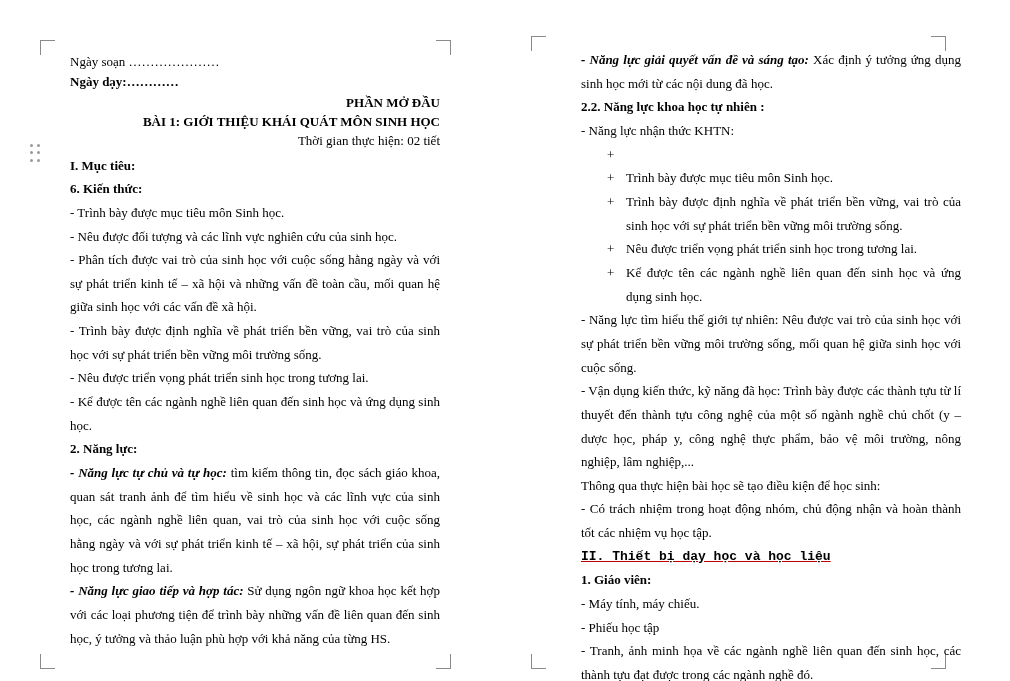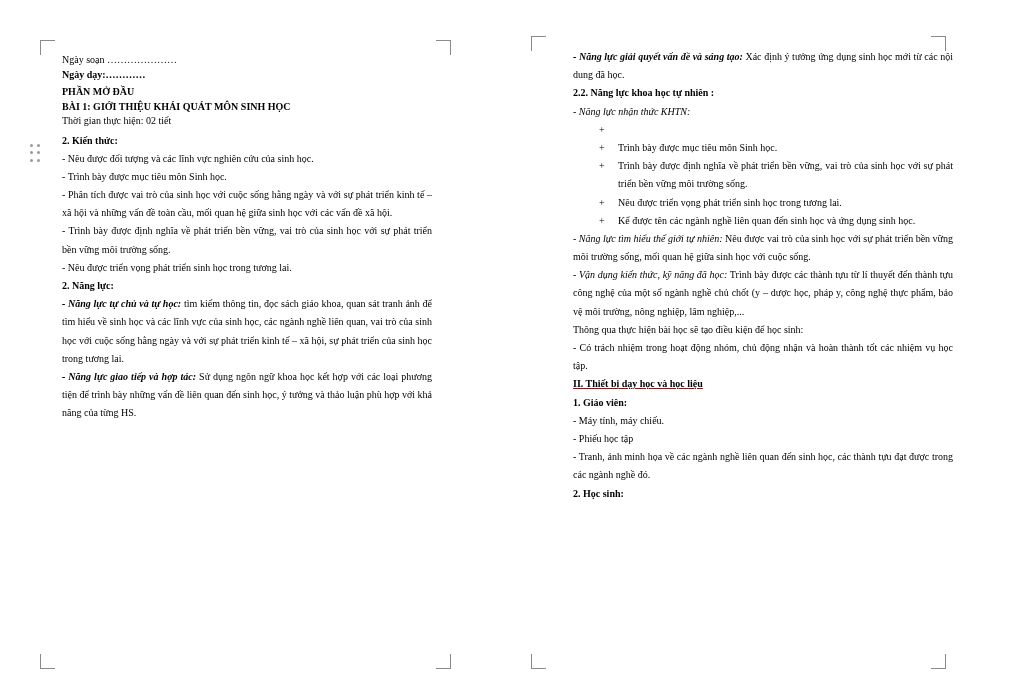--- a/index.html
+++ b/index.html
@@ -64,40 +64,41 @@
   .drag-handle i {
     display: block;
     width: 3px;
     height: 3px;
     border-radius: 50%;
     background: #9a9a9a;
   }
 
   .content {
     position: absolute;
-    font-size: 10px;
+    font-size: 13px;
     line-height: 1.82;
     text-align: justify;
+    margin-left: 8px;
   }
   .content-left {
     left: 62px;
     top: 52px;
     width: 370px;
   }
   .content-right {
     left: 80px;
     top: 48px;
     width: 380px;
   }
   p { margin: 0; }
   .b { font-weight: bold; }
-  .i { font-style: italic; }
+  .i { }
   .bi { font-weight: bold; font-style: italic; }
-  .center { text-align: left; }
-  .u-red { text-decoration: underline; text-decoration-color: #c00000; }
+  .center { text-align: right; }
+  .u-red { text-decoration: underline; text-decoration-color: #c00000; font-family: Liberation Mono, monospace; }
   .tight { line-height: 1.5; }
   .hdr-line { line-height: 1.45; }
   .bullet-row {
     display: flex;
     gap: 9px;
     padding-left: 26px;
   }
   .bullet-row .mark {
     flex: 0 0 auto;
     width: 10px;
@@ -129,26 +130,28 @@
 
     <div class="content content-left">
       <p class="tight">Ngày soạn …………………</p>
       <p class="b tight">Ngày dạy:…………</p>
       <div class="sp-sm"></div>
       <p class="b center hdr-line">PHẦN MỞ ĐẦU</p>
       <p class="b center hdr-line">BÀI 1: GIỚI THIỆU KHÁI QUÁT MÔN SINH HỌC</p>
       <p class="center hdr-line">Thời gian thực hiện: 02 tiết</p>
       <div class="sp-sm"></div>
 
-      <p class="b">2. Kiến thức:</p>
+      <p class="b">I. Mục tiêu:</p>
+      <p class="b">6. Kiến thức:</p>
+      <p>- Trình bày được mục tiêu môn Sinh học.</p>
       <p>- Nêu được đối tượng và các lĩnh vực nghiên cứu của sinh học.</p>
-      <p>- Trình bày được mục tiêu môn Sinh học.</p>
       <p>- Phân tích được vai trò của sinh học với cuộc sống hằng ngày và với sự phát triển kinh tế – xã hội và những vấn đề toàn cầu, mối quan hệ giữa sinh học với các vấn đề xã hội.</p>
       <p>- Trình bày được định nghĩa về phát triển bền vững, vai trò của sinh học với sự phát triển bền vững môi trường sống.</p>
       <p>- Nêu được triển vọng phát triển sinh học trong tương lai.</p>
+      <p>- Kể được tên các ngành nghề liên quan đến sinh học và ứng dụng sinh học.</p>
       <p class="b">2. Năng lực:</p>
       <p><span class="bi">- Năng lực tự chủ và tự học:</span><span> tìm kiếm thông tin, đọc sách giáo khoa, quan sát tranh ảnh để tìm hiểu về sinh học và các lĩnh vực của sinh học, các ngành nghề liên quan, vai trò của sinh học với cuộc sống hằng ngày và với sự phát triển kinh tế – xã hội, sự phát triển của sinh học trong tương lai.</span></p>
       <p><span class="bi">- Năng lực giao tiếp và hợp tác:</span><span> Sử dụng ngôn ngữ khoa học kết hợp với các loại phương tiện để trình bày những vấn đề liên quan đến sinh học, ý tưởng và thảo luận phù hợp với khả năng của từng HS.</span></p>
     </div>
   </div>
 
   <div class="page page-right">
     <div class="crop tl" style="left:38px; top:36px;"></div>
     <div class="crop tr" style="left:438px; top:36px;"></div>
     <div class="crop bl" style="left:38px; top:654px;"></div>

